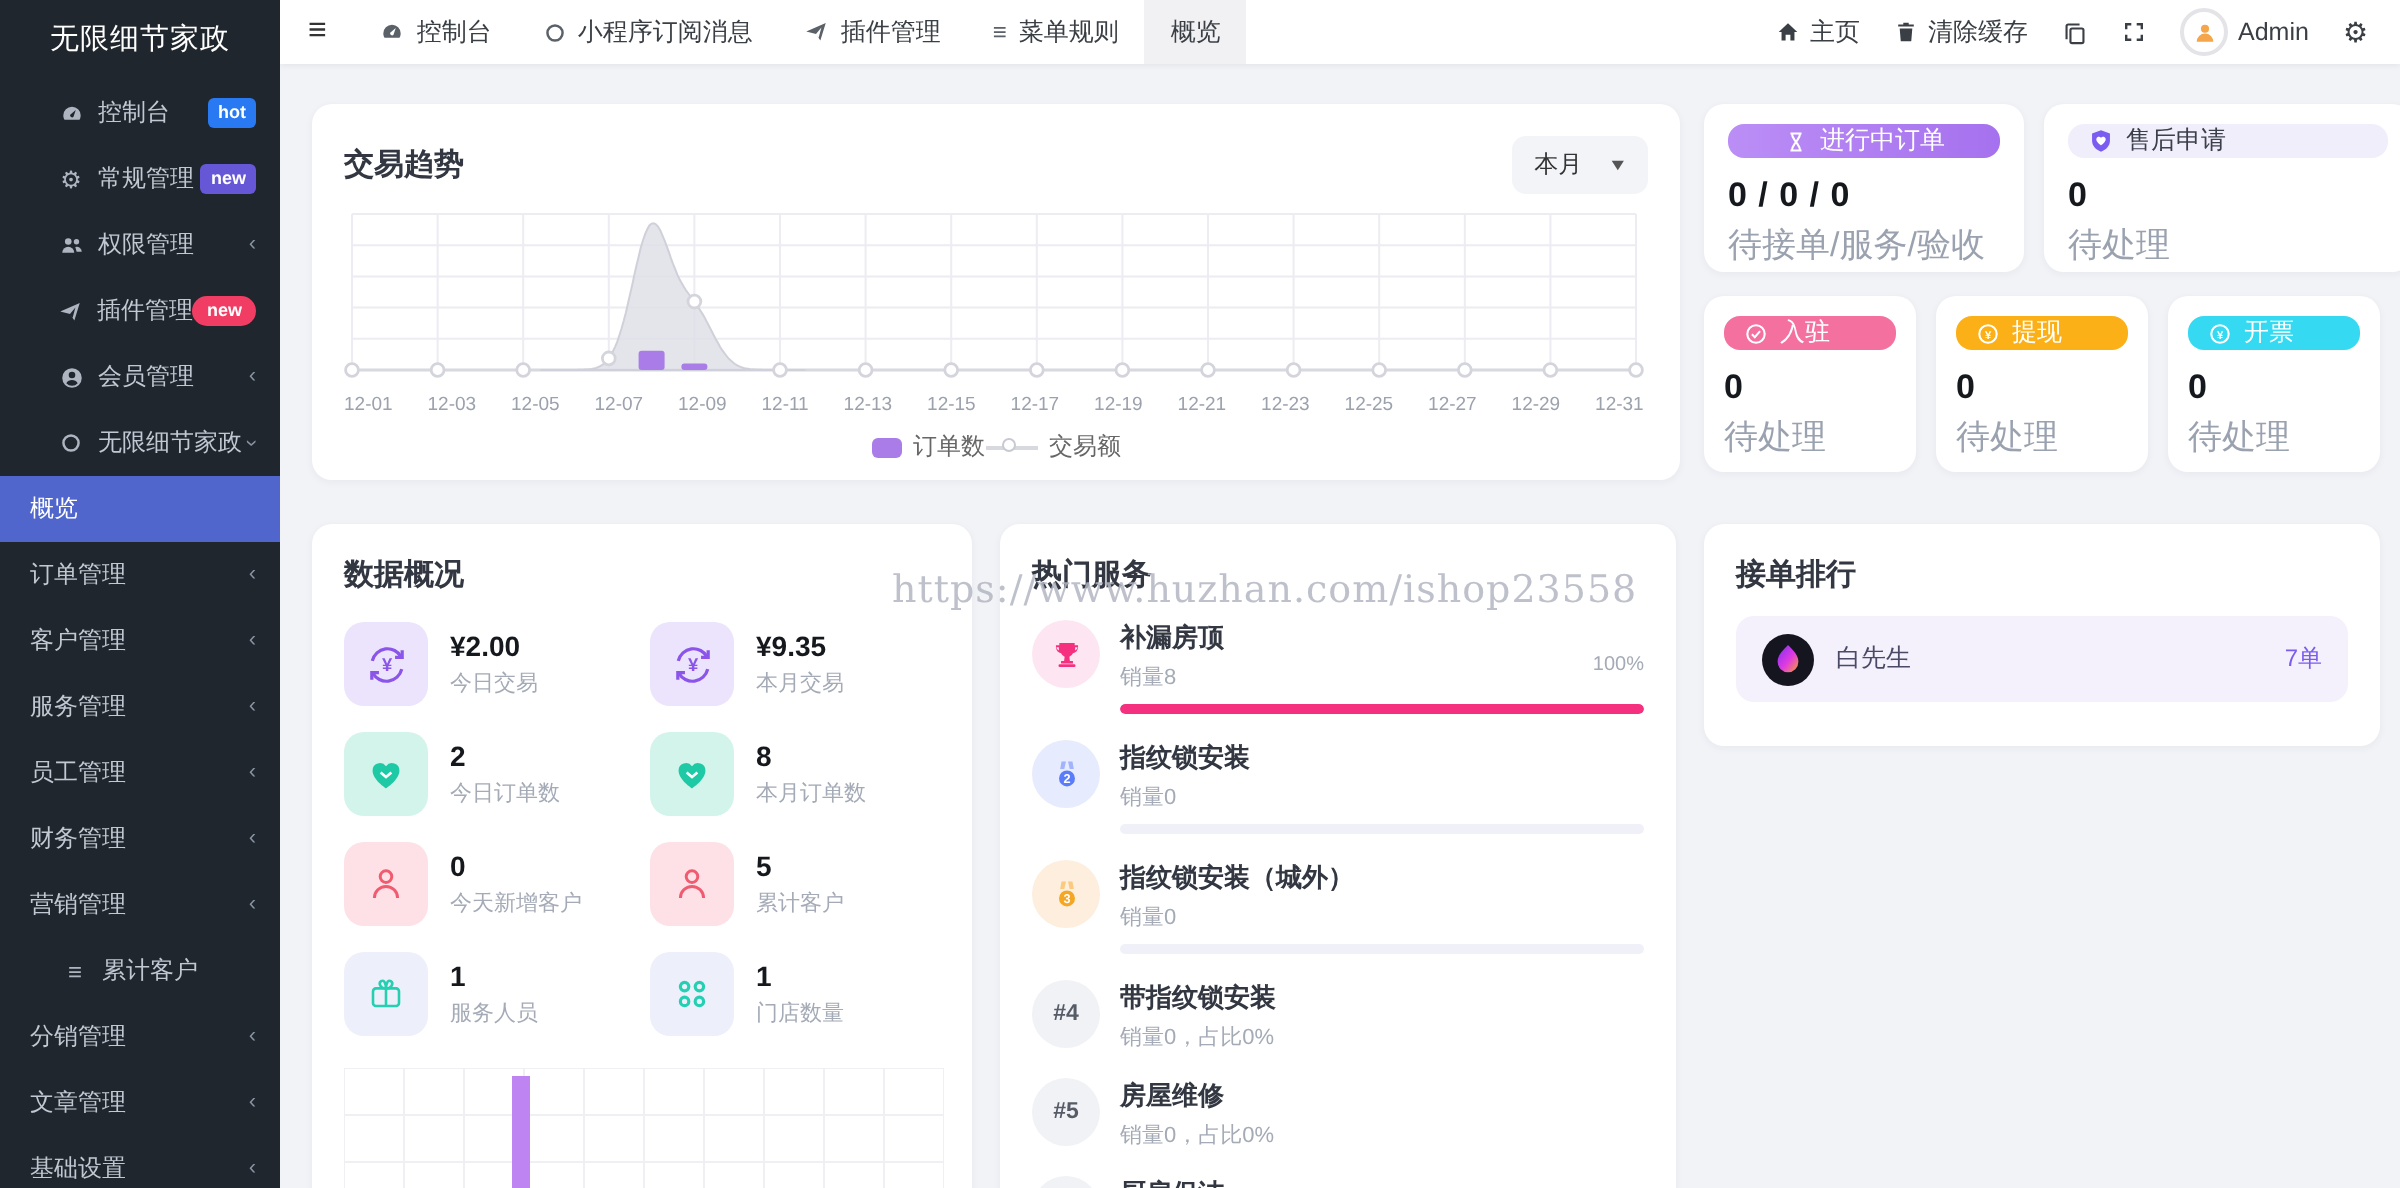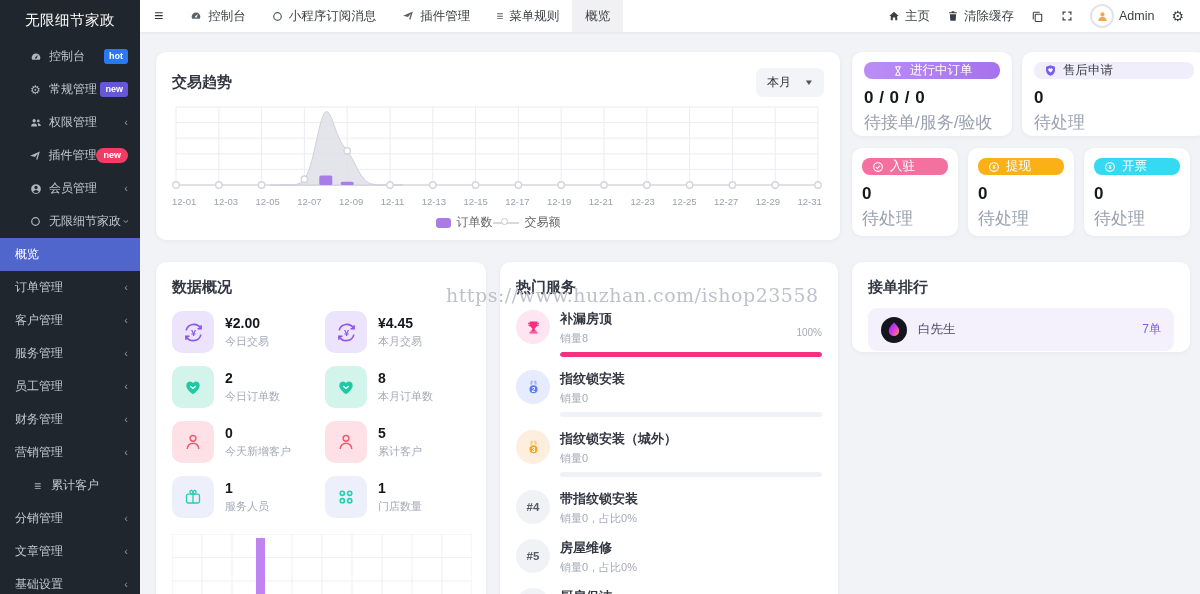--- a/index.html
+++ b/index.html
@@ -81,21 +81,21 @@
   .hot-card { left:360px; top:230px; width:338px; height:400px; }
   .svc-row { display:flex; gap:10px; margin-top:13px; align-items:flex-start; }
   .svc-icn { flex:0 0 auto; width:34px; height:34px; border-radius:50%; display:flex; align-items:center; justify-content:center; font-size:11.5px; font-weight:bold; color:#555c68; }
   .svc-body { flex:1; position:relative; }
   .svc-name { font-size:13px; font-weight:bold; color:#323742; }
   .svc-meta { margin-top:3px; font-size:11px; color:#a4aab6; }
   .svc-pct { position:absolute; right:0; top:17px; font-size:10px; color:#a4aab6; }
   .svc-bar { margin-top:6px; height:5px; border-radius:3px; background:#f0f0f8; overflow:hidden; }
   .svc-bar i { display:block; height:100%; border-radius:3px; }
   
-  .rank-card { left:712px; top:230px; width:338px; height:90px; }
+  .rank-card { left:712px; top:230px; width:338px; height:111px; }
   .rank-row { margin-top:11px; height:43px; background:#f4f1fc; border-radius:9px; display:flex; align-items:center; padding:0 13px; gap:11px; }
   .rank-name { font-size:12.5px; color:#4a4a66; }
   .rank-count { margin-left:auto; font-size:12px; color:#7c5cf0; }
   
   .watermark { position:absolute; left:306px; top:252px; font-family:"DejaVu Serif","Liberation Serif",serif; font-size:19px; color:#b3b7c2; opacity:.85; letter-spacing:.5px; z-index:6; pointer-events:none; }
 </style>
 </head>
 <body>
 
 <div class="app">
@@ -455,21 +455,21 @@
    </div>
           <div class="stat">
      <span class="sicon purple">
               <svg viewBox="0 0 20 20" width="23" height="23" fill="none" stroke="currentColor" stroke-width="1.4">
                 <path d="M3.6 8.2a6.8 6.8 0 0 1 12.6-1.7M16.4 11.8a6.8 6.8 0 0 1-12.6 1.7"></path>
                 <path d="M16.6 3.6v3.1h-3.1M3.4 16.4v-3.1h3.1"></path>
                 <text x="10" y="12.8" font-size="8" text-anchor="middle" fill="currentColor" stroke="none" font-weight="bold">¥</text>
               </svg>
             </span>
      <span>
-              <div class="sval">¥4.45</div>
+              <div class="sval">¥9.35</div>
      <div class="slbl">本月交易</div>
             </span>
    </div>
           <div class="stat">
      <span class="sicon teal">
               <svg viewBox="0 0 20 20" width="20" height="20">
                 <path fill="currentColor" d="M10 17.2S3.3 12.9 3.3 8.4A3.7 3.7 0 0 1 10 6.1a3.7 3.7 0 0 1 6.7 2.3C16.7 12.9 10 17.2 10 17.2Z"></path>
                 <path d="m7.3 9.2 2.7 2.3 2.7-2.3" fill="none" stroke="#fff" stroke-width="1.3"></path>
               </svg>
             </span>

